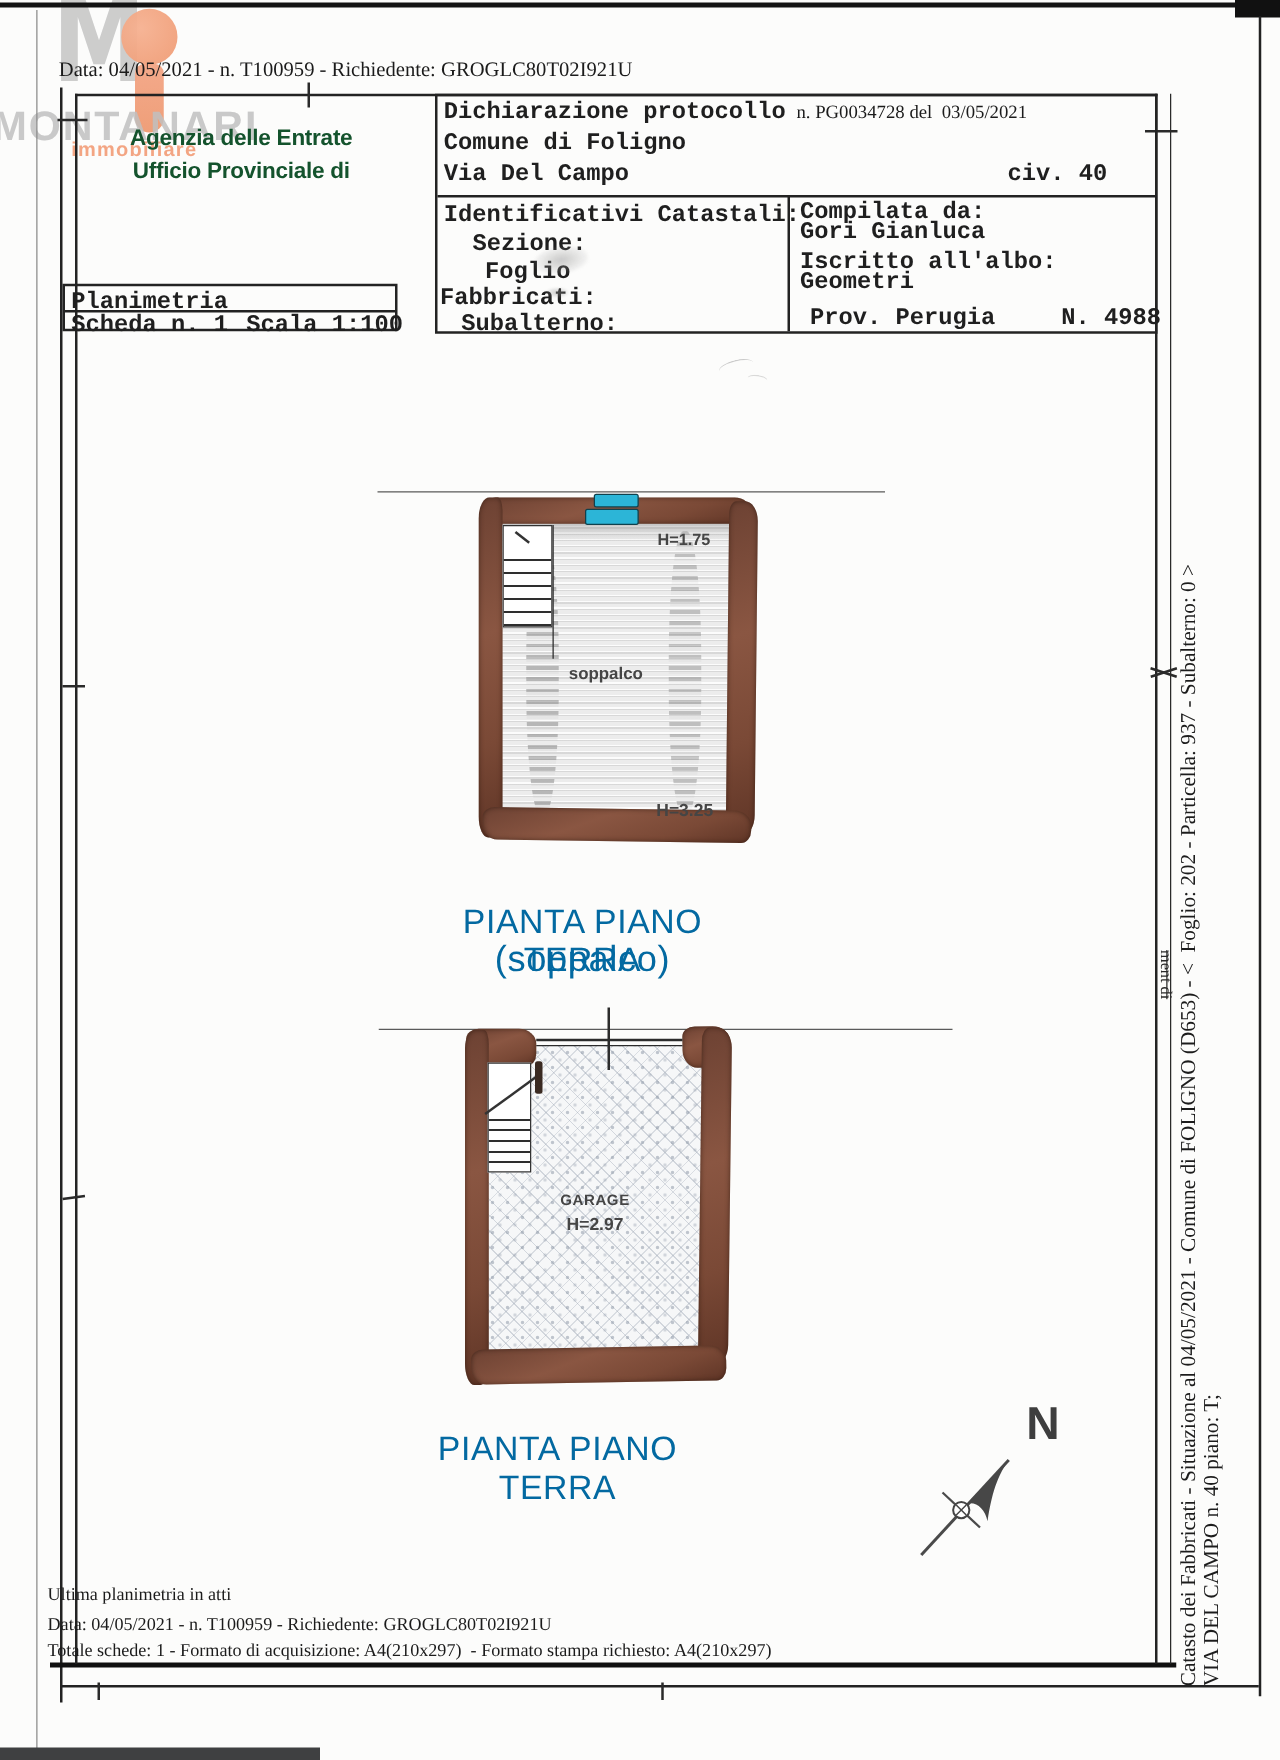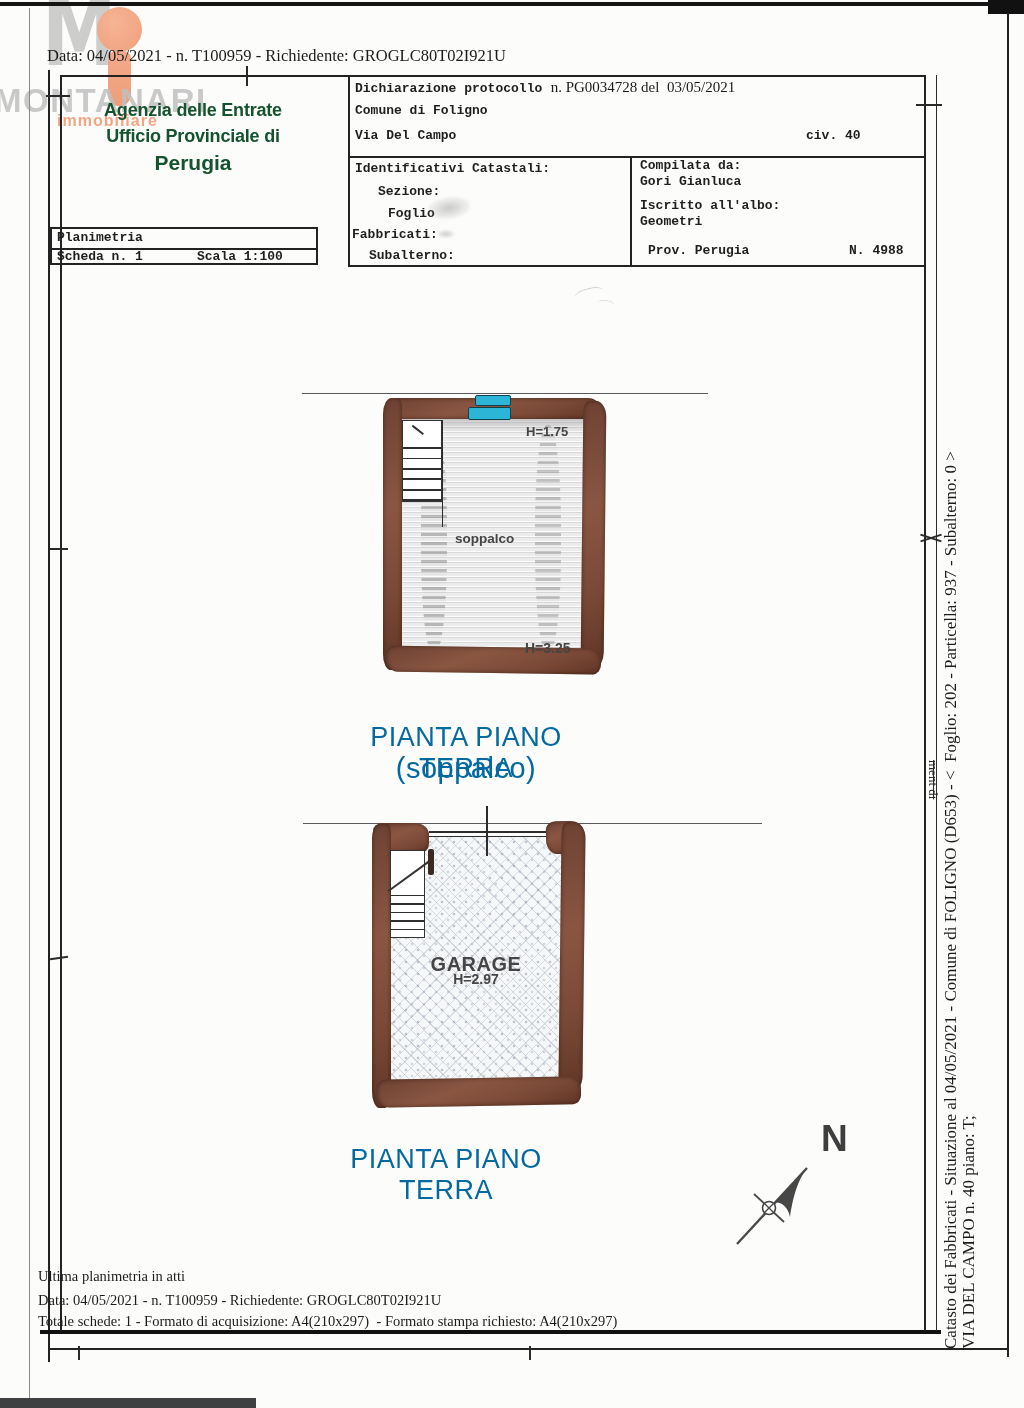--- a/index.html
+++ b/index.html
@@ -1,19 +1,19 @@
 <!DOCTYPE html>
 <html><head>
 <meta charset="utf-8">
 <style>
   html,body{margin:0;padding:0;}
   body{width:1024px;height:1408px;position:relative;background:#fcfcfb;overflow:hidden;
        font-family:"Liberation Sans",sans-serif;}
   .abs{position:absolute;}
-  .mono{font-family:"Liberation Mono",monospace;font-weight:bold;font-size:13px;color:#1f1f1f;}
+  .mono{font-family:"Liberation Mono",monospace;font-weight:bold;font-size:19px;color:#1f1f1f;}
   .serif{font-family:"Liberation Serif",serif;color:#1b1b1b;}
   .sansb{font-family:"Liberation Sans",sans-serif;font-weight:bold;color:#14532d;}
   .pre{white-space:pre;}
   .line{background:#222;}
   .frame{border:2px solid #232323;}
   
   .wall{position:absolute;background:linear-gradient(160deg,#6d4233 0%,#8a5642 40%,#7a4936 72%,#5f3526 100%);
         box-shadow:inset 0 0 4px rgba(40,20,10,.65);border-radius:10px 14px 8px 12px/8px 12px 10px 14px;}
   .mezz-interior{position:absolute;background:#ececec;
      background-image:repeating-linear-gradient(180deg, rgba(255,255,255,.85) 0 1px, rgba(200,200,200,.55) 1px 2px, rgba(236,236,236,0) 2px 5px);}
@@ -68,21 +68,20 @@
 <div class="abs tick" style="left:920px;top:537px;width:22px;height:1.5px;transform:rotate(18deg);z-index:3;"></div>
 <div class="abs tick" style="left:920px;top:537px;width:22px;height:1.5px;transform:rotate(-18deg);z-index:3;"></div>
 <div class="abs tick" style="left:78px;top:1346px;width:1.5px;height:14px;z-index:3;"></div>
 <div class="abs tick" style="left:529px;top:1346px;width:1.5px;height:14px;z-index:3;"></div>
 
 <div class="abs serif" style="left:47px;top:46px;font-size:16.5px;z-index:5;">Data: 04/05/2021 - n. T100959 - Richiedente: GROGLC80T02I921U</div>
 
 <div class="abs" style="left:60px;top:100px;width:266px;text-align:center;z-index:5;">
   <div class="sansb" style="font-size:18px;letter-spacing:-.2px;">Agenzia delle Entrate</div>
   <div class="sansb" style="font-size:18px;letter-spacing:-.2px;margin-top:5px;">Ufficio Provinciale di</div>
-  <div class="sansb" style="font-size:21px;margin-top:4px;">Perugia</div>
 </div>
 
 <div class="abs frame" style="left:50px;top:227px;width:268px;height:38px;box-sizing:border-box;z-index:4;">
   <div class="abs line" style="left:0;top:19px;width:100%;height:1.5px;"></div>
 </div>
 <div class="abs mono" style="left:57px;top:230px;z-index:5;">Planimetria</div>
 <div class="abs mono" style="left:57px;top:249px;z-index:5;">Scheda n. 1</div>
 <div class="abs mono" style="left:197px;top:249px;z-index:5;">Scala 1:100</div>
 
 <div class="abs frame" style="left:348px;top:75px;width:578px;height:192px;box-sizing:border-box;z-index:3;">
@@ -146,21 +145,21 @@
   <div class="abs" style="position:absolute;left:58px;top:30px;width:117px;height:1.4px;background:#2c2c2c;"></div>
   <div class="abs" style="position:absolute;left:115px;top:0;width:1.5px;height:50px;background:#2c2c2c;"></div>
   <div class="wall" style="left:1px;top:18px;width:19px;height:284px;border-radius:45% 20% 35% 40%/5% 4% 5% 6%;"></div>
   <div class="wall" style="left:189px;top:16px;width:24px;height:270px;border-radius:25% 50% 45% 25%/4% 6% 6% 4%;transform:rotate(.7deg);"></div>
   <div class="wall" style="left:6px;top:272px;width:204px;height:28px;transform:rotate(-1deg);"></div>
   <div class="stair" style="left:19px;top:44px;width:35px;height:88px;">
     <div style="position:absolute;left:-8px;top:24px;width:52px;height:1.5px;background:#333;transform:rotate(-36deg);"></div>
     <div class="treads" style="top:44px;bottom:0;background:repeating-linear-gradient(180deg,#2e2e2e 0 1.5px, transparent 1.5px 8.5px);"></div>
   </div>
   <div style="position:absolute;left:57px;top:43px;width:6px;height:26px;background:#3a2a22;border-radius:2px;"></div>
-  <div class="planlabel" style="left:40px;top:147px;width:130px;text-align:center;font-size:20px;letter-spacing:.5px;">GARAGE</div>
+  <div class="planlabel" style="left:40px;top:147px;width:130px;text-align:center;font-size:12px;letter-spacing:.5px;">GARAGE</div>
   <div class="planlabel" style="left:40px;top:165px;width:130px;text-align:center;font-size:14px;">H=2.97</div>
 </div>
 <div class="caption" style="left:306px;top:1144px;width:280px;font-size:27px;">PIANTA PIANO TERRA</div>
 
 <div class="abs" style="left:723px;top:1116px;width:150px;height:140px;z-index:4;">
   <svg width="150" height="140" viewBox="0 0 150 140">
     <line x1="14" y1="128" x2="84" y2="52" stroke="#4a4a4a" stroke-width="2.4"></line>
     <line x1="31" y1="78" x2="61" y2="106" stroke="#4a4a4a" stroke-width="1.8"></line>
     <path d="M84,52 C77,62 71,74 67,101 C65,91 58,85 50.5,87 Z" fill="#474747"></path>
     <circle cx="46" cy="92" r="6.5" fill="#fff" stroke="#444" stroke-width="1.6"></circle>

